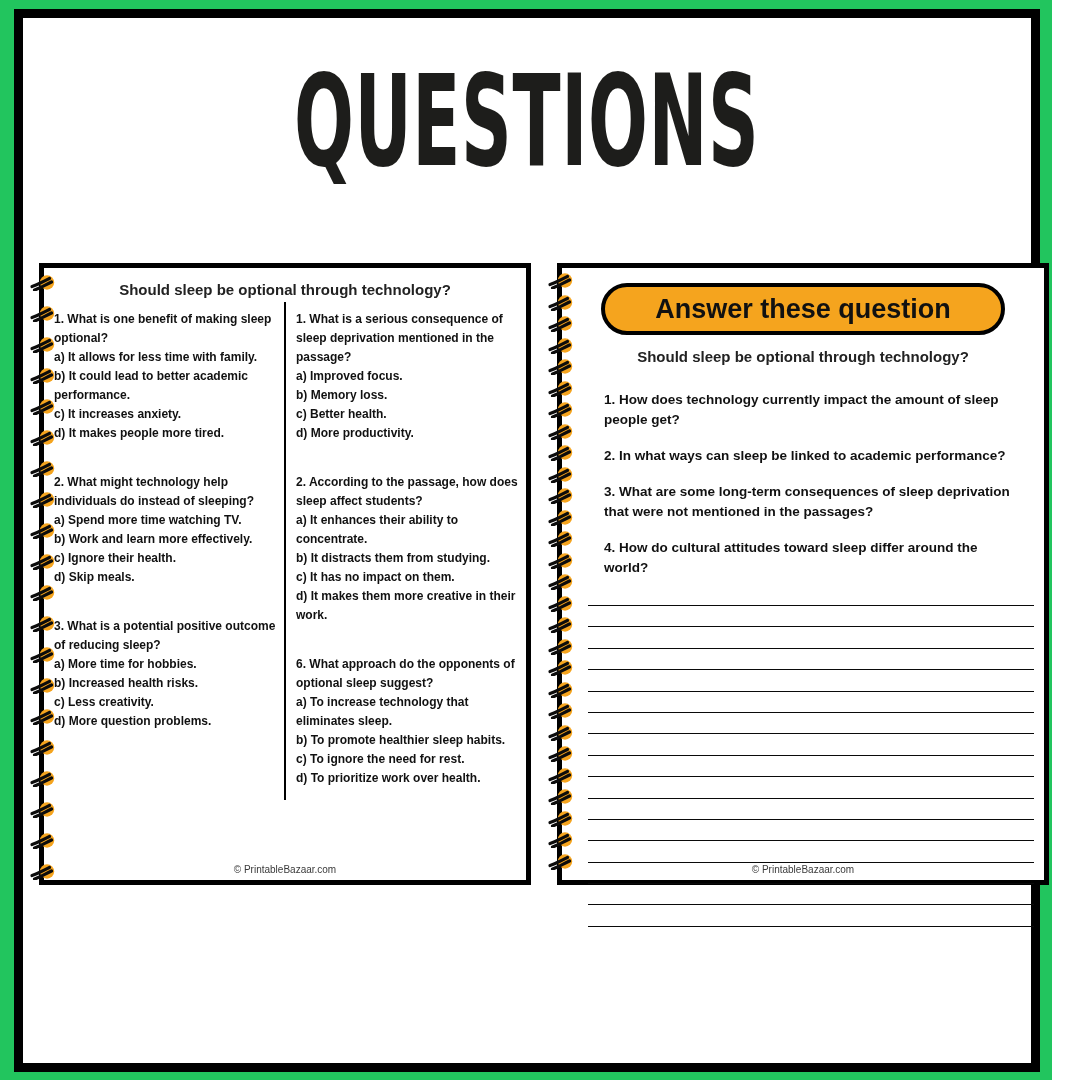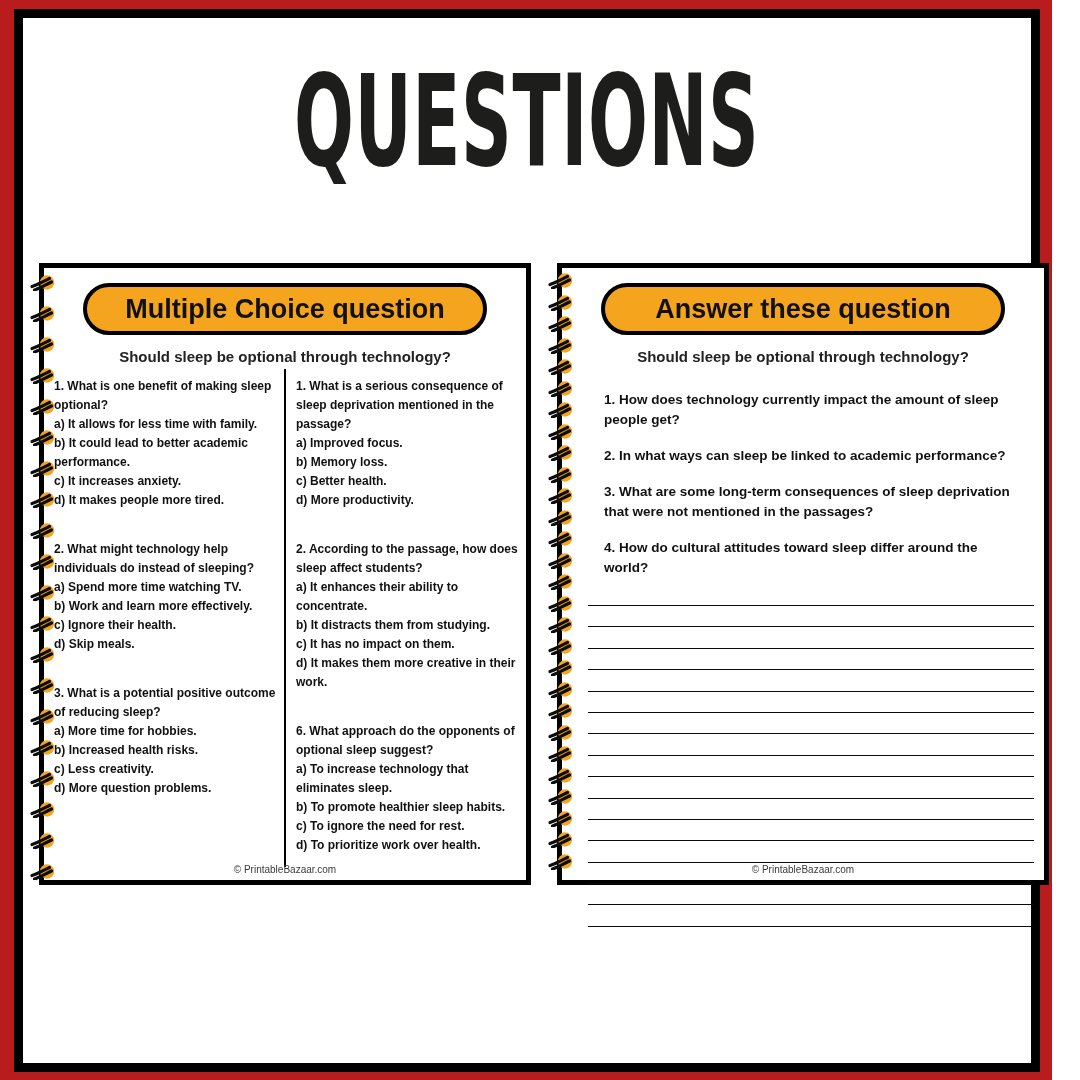--- a/index.html
+++ b/index.html
@@ -1,18 +1,18 @@
 <!DOCTYPE html>
 <html><head>
 <meta charset="utf-8">
 <style>
   html,body{margin:0;padding:0;}
   .canvas{
     position:relative;width:1052px;height:1080px;overflow:hidden;
-    background:#b91c1c;font-family:"Liberation Sans",sans-serif;
+    background:#22c55e;font-family:"Liberation Sans",sans-serif;
   }
   .frame{
     position:absolute;left:14px;top:9px;right:12px;bottom:8px;
     background:#ffffff;border:9px solid #000;
   }
   
   .title-wrap{position:absolute;top:38px;left:0;width:100%;text-align:center;}
   .title{
     display:inline-block;font-size:126px;line-height:1.05;font-weight:bold;
     font-family:"DejaVu Sans","Liberation Sans",sans-serif;color:#1d1d1b;
@@ -58,23 +58,20 @@
 
 <div class="canvas">
   <div class="frame">
 
     <div class="title-wrap">
       <span class="title">QUESTIONS</span>
     </div>
 
     <section class="panel left">
       <div></div>
-      <div class="pill">
-        <span>Multiple Choice question</span>
-      </div>
       <div class="subtitle">Should sleep be optional through technology?</div>
       <div class="columns">
         <div class="col">
             <div class="q">
               <div>1. What is one benefit of making sleep optional?</div>
               <div>a) It allows for less time with family.</div>
               <div>b) It could lead to better academic performance.</div>
               <div>c) It increases anxiety.</div>
               <div>d) It makes people more tired.</div>
             </div>

